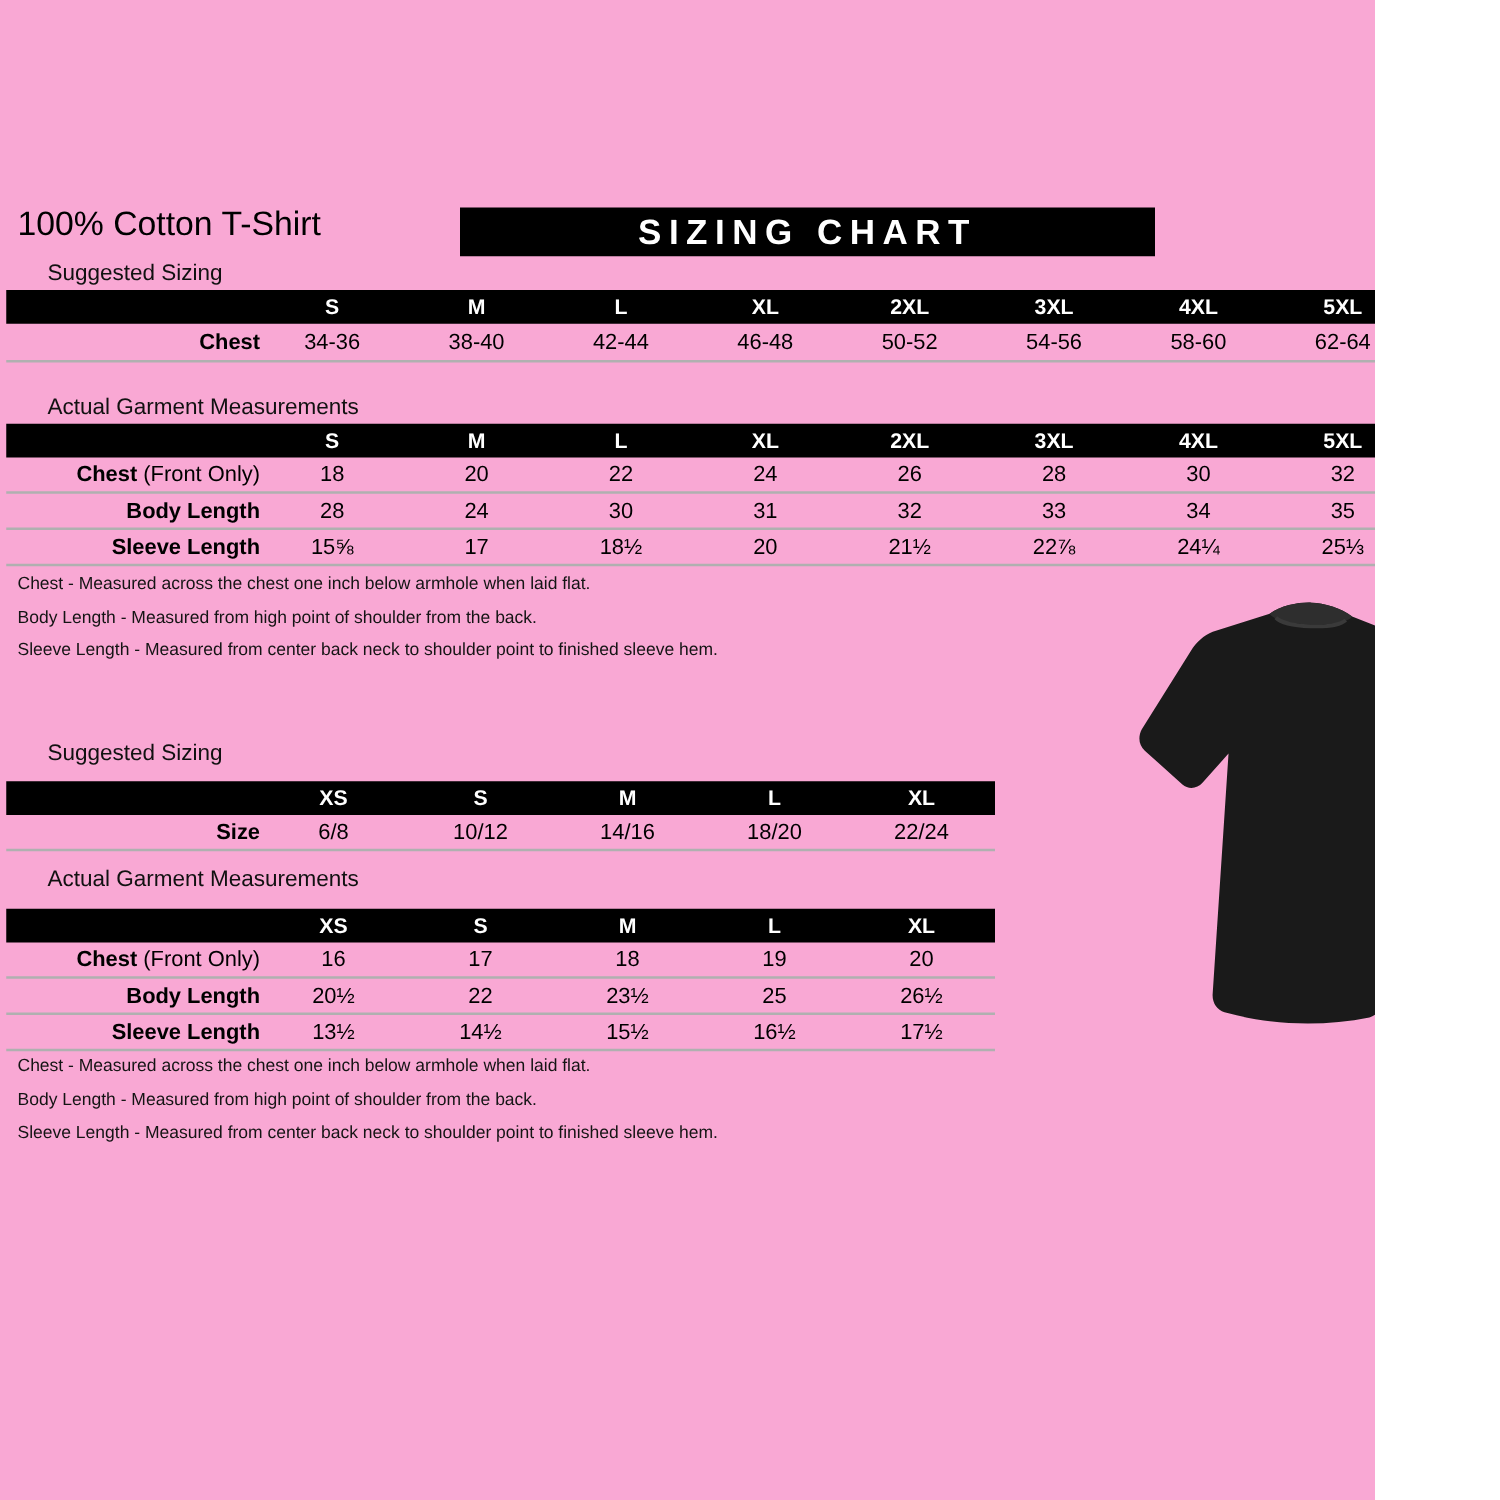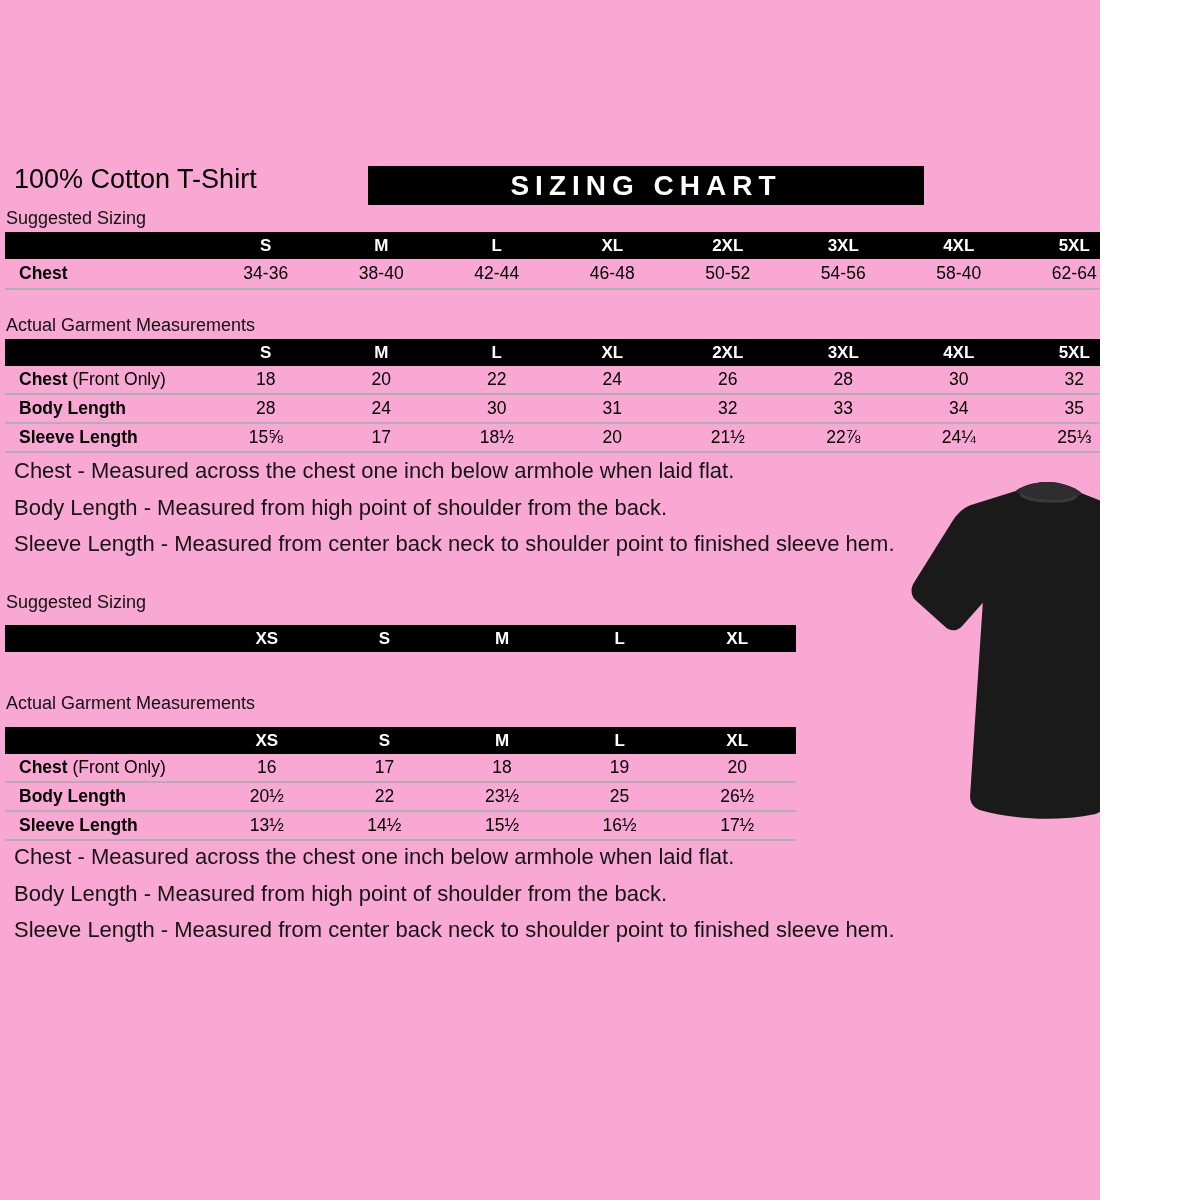--- a/index.html
+++ b/index.html
@@ -8,42 +8,42 @@
     position:relative; width:1100px; height:1200px; background:#f9a8d4;
     font-family:"Liberation Sans","DejaVu Sans",sans-serif; color:#000; overflow:hidden;
   }
   .abs { position:absolute; }
 
   #title { left:14px; top:164px; font-size:27px; font-weight:400; }
   #banner {
     left:346px; top:166px; width:556px; height:39px; background:#000; color:#fff;
     font-size:28px; font-weight:bold; letter-spacing:6px; text-align:center; line-height:39px;margin-left:22px;
   }
-  .section-label { font-size:18px; color:#111; }
+  .section-label { font-size:18px; color:#111;margin-left:32px; }
 
   .table { position:absolute; left:5px; }
   .w-adult { width:1127px; }
   .w-youth { width:791px;margin-top:10px; }
   .thead {
     display:grid; background:#000; color:#fff; height:27px; align-items:center;
     font-weight:bold; font-size:17px;
   }
   .w-adult .thead, .w-adult .trow { grid-template-columns:203px repeat(8,1fr); }
   .w-youth .thead, .w-youth .trow { grid-template-columns:203px repeat(5,1fr); }
   .trow {
     display:grid; height:29px; align-items:center; font-size:17.5px;
     border-bottom:2px solid #b0b0b0;
   }
   .hcell, .cell { text-align:center; }
-  .label-col { padding-left:14px; text-align:left; white-space:nowrap; }
+  .label-col { padding-left:14px; text-align:right; white-space:nowrap; }
   .label-col .b { font-weight:bold; }
 
   #youth-title { left:5px; top:548px; font-size:26px; font-weight:bold; }
 
-  .notes { font-size:22px; color:#141414; }
+  .notes { font-size:14px; color:#141414; }
   .note { margin-bottom:10.5px; white-space:nowrap; }
 
   #tshirt { left:893px; top:476px; width:300px; height:360px; transform:rotate(2deg); }
 </style>
 </head>
 <body>
 
 <div id="page">
 
   <div id="title" class="abs">100% Cotton T-Shirt</div>
@@ -64,21 +64,21 @@
       <div class="hcell">5XL</div>
     </div>
     <div class="trow" style="height:31px;">
       <div class="label-col"><span class="b">Chest</span><span></span></div>
       <div class="cell">34-36</div>
       <div class="cell">38-40</div>
       <div class="cell">42-44</div>
       <div class="cell">46-48</div>
       <div class="cell">50-52</div>
       <div class="cell">54-56</div>
-      <div class="cell">58-40</div>
+      <div class="cell">58-60</div>
       <div class="cell">62-64</div>
     </div>
   </div>
 
   <div class="abs section-label" style="left:6px; top:315px;">Actual Garment Measurements</div>
 
   <div class="table w-adult" style="top:339px;">
     <div class="thead">
       <div class="label-col"></div>
       <div class="hcell">S</div>
@@ -135,20 +135,28 @@
   <div class="abs section-label" style="left:6px; top:592px;">Suggested Sizing</div>
 
   <div class="table w-youth" style="top:615px;">
     <div class="thead">
       <div class="label-col"></div>
       <div class="hcell">XS</div>
       <div class="hcell">S</div>
       <div class="hcell">M</div>
       <div class="hcell">L</div>
       <div class="hcell">XL</div>
+    </div>
+    <div class="trow">
+      <div class="label-col"><span class="b">Size</span><span></span></div>
+      <div class="cell">6/8</div>
+      <div class="cell">10/12</div>
+      <div class="cell">14/16</div>
+      <div class="cell">18/20</div>
+      <div class="cell">22/24</div>
     </div>
   </div>
 
   <div class="abs section-label" style="left:6px; top:693px;">Actual Garment Measurements</div>
 
   <div class="table w-youth" style="top:717px;">
     <div class="thead">
       <div class="label-col"></div>
       <div class="hcell">XS</div>
       <div class="hcell">S</div>

